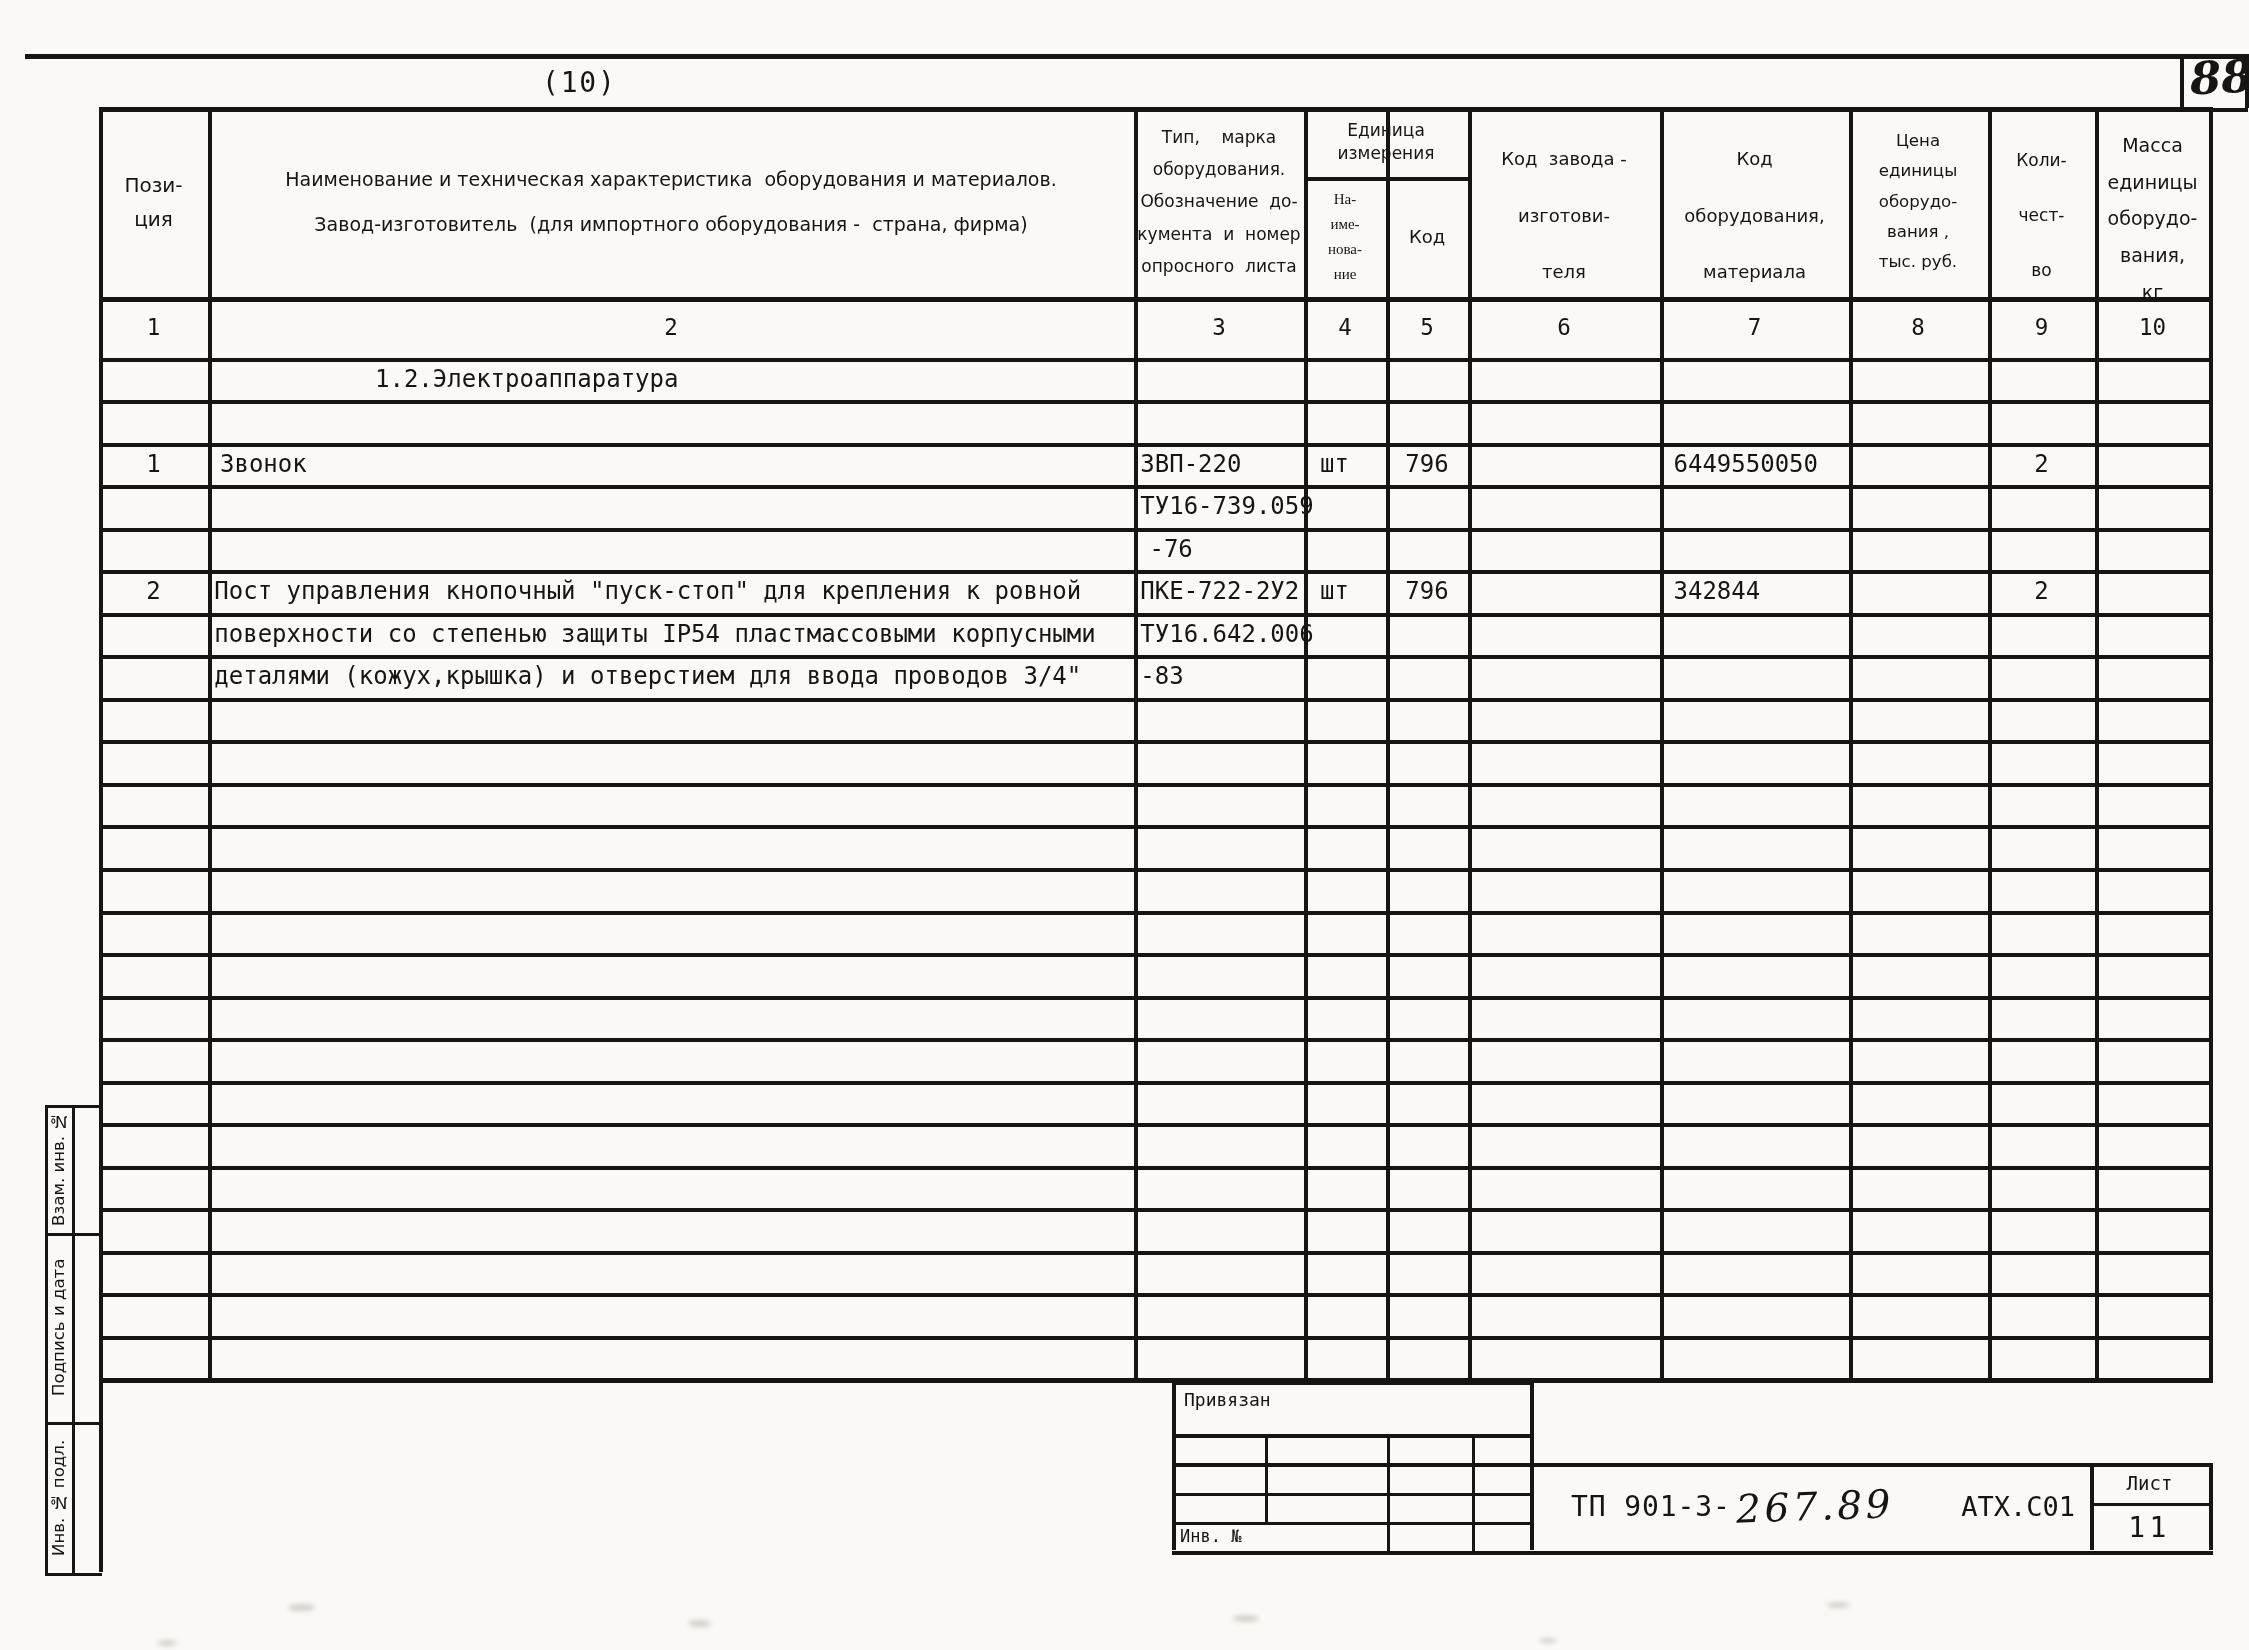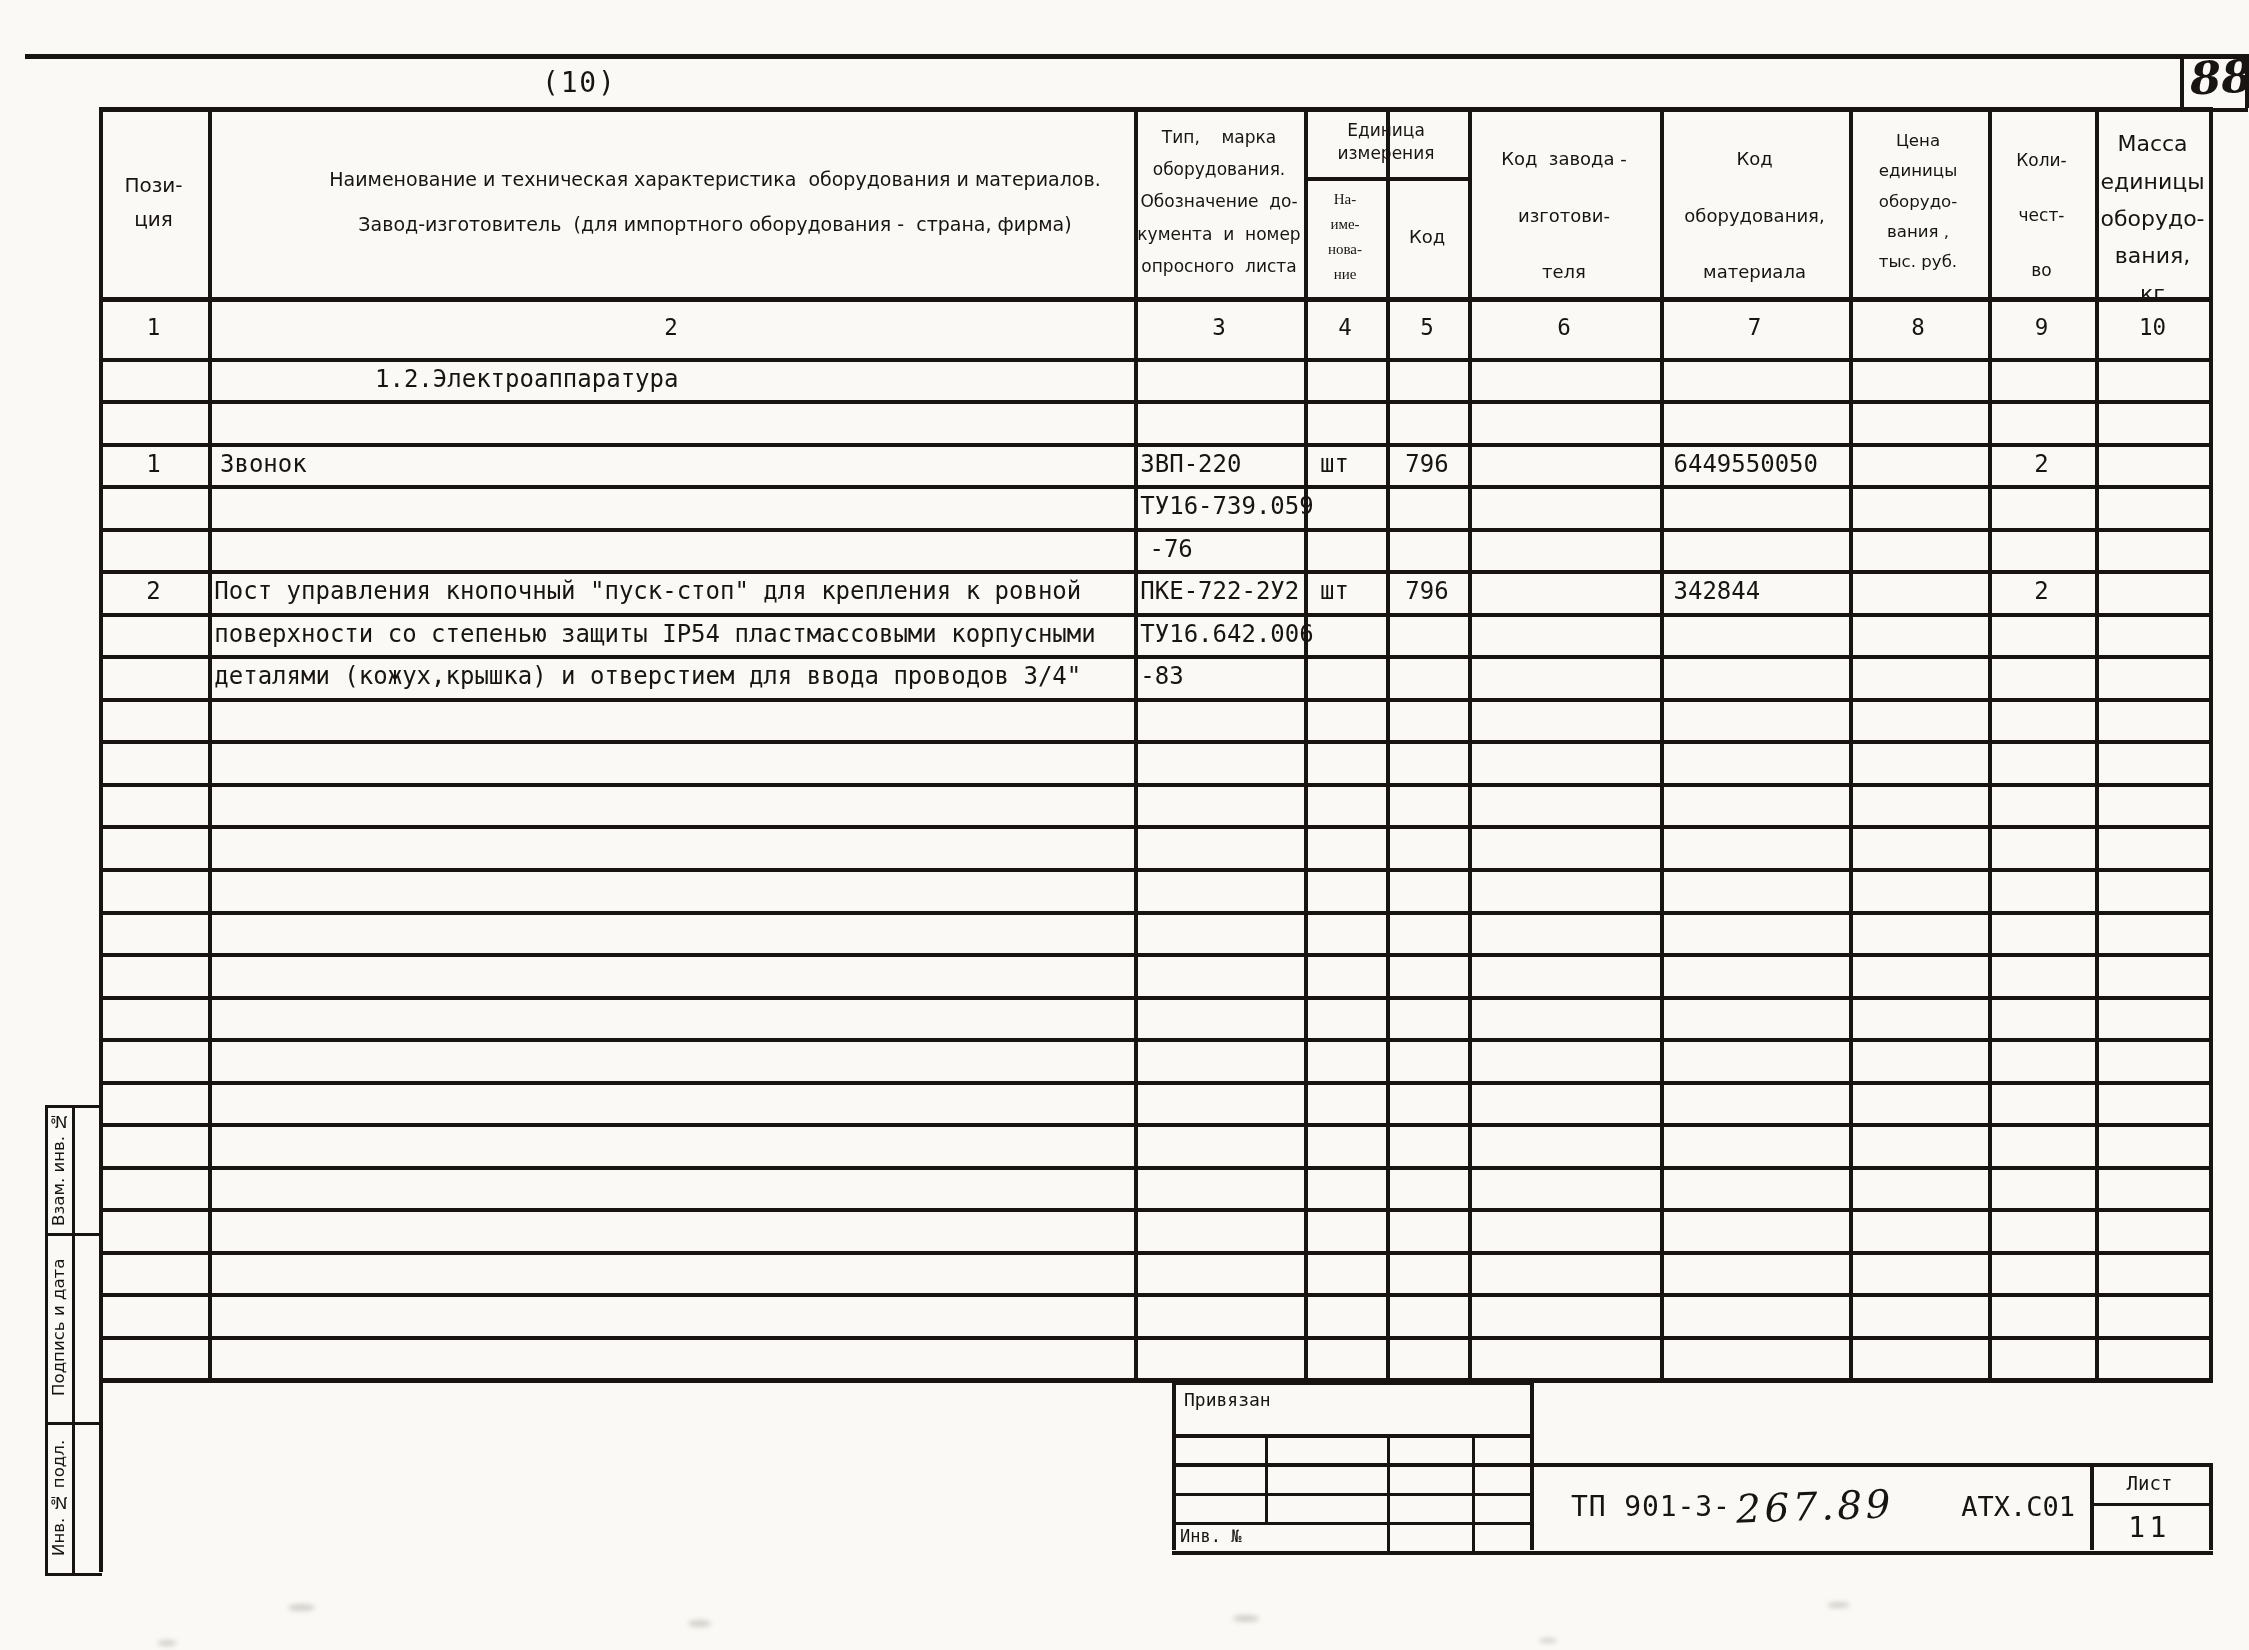--- a/index.html
+++ b/index.html
@@ -41,41 +41,41 @@
 <div class="page">
 
   <div class="txt mono" style="left:542px;top:66px;font-size:28px;letter-spacing:1.8px;">(10)</div>
 
   <div style="position:absolute;left:2180px;top:54px;width:67px;height:54px;">
     <div class="txt hand" style="left:10px;top:-2.7px;font-size:45px;font-weight:bold;transform:rotate(-3deg);">88</div>
   </div>
 
   <div class="hcell hc-center" style="left:99px;top:107px;width:109px;height:190px;font-size:20px;gap:13.5px;"><div class="hl">Пози-</div><div class="hl">ция</div></div>
 
-  <div class="hcell hc-center" style="left:208px;top:107px;width:926px;height:190px;font-size:19px;gap:26px;padding-left:44px;"><div class="hl">Наименование и техническая характеристика  оборудования и материалов.</div><div class="hl">Завод-изготовитель  (для импортного оборудования -  страна, фирма)</div></div>
+  <div class="hcell hc-center" style="left:208px;top:107px;width:926px;height:190px;font-size:19px;gap:26px;"><div class="hl">Наименование и техническая характеристика  оборудования и материалов.</div><div class="hl">Завод-изготовитель  (для импортного оборудования -  страна, фирма)</div></div>
 
   <div class="hcell hc-evenly" style="left:1134px;top:107px;width:170px;height:190px;font-size:17px;padding:6.3px 0;box-sizing:border-box;"><div class="hl">Тип,    марка</div><div class="hl">оборудования.</div><div class="hl">Обозначение  до-</div><div class="hl">кумента  и  номер</div><div class="hl">опросного  листа</div></div>
 
   <div class="hcell hc-center" style="left:1304px;top:107px;width:164px;height:70px;font-size:17px;gap:6.3px;"><div class="hl">Единица</div><div class="hl">измерения</div></div>
 
   <div class="hcell hc-center" style="left:1304px;top:177px;width:82px;height:120px;font-size:15px;gap:10px;font-family:Liberation Serif, serif;"><div class="hl">На-</div><div class="hl">име-</div><div class="hl">нова-</div><div class="hl">ние</div></div>
 
   <div class="hcell hc-center" style="left:1386px;top:177px;width:82px;height:120px;font-size:18px;">
     <div class="hl">Код</div>
   </div>
 
   <div class="hcell hc-between" style="left:1468px;top:107px;width:192px;height:190px;font-size:18px;padding:43px 0 16px 0;box-sizing:border-box;"><div class="hl">Код  завода -</div><div class="hl">изготови-</div><div class="hl">теля</div></div>
 
   <div class="hcell hc-between" style="left:1660px;top:107px;width:189px;height:190px;font-size:18px;padding:43px 0 16px 0;box-sizing:border-box;"><div class="hl">Код</div><div class="hl">оборудования,</div><div class="hl">материала</div></div>
 
   <div class="hcell hc-evenly" style="left:1849px;top:107px;width:138px;height:190px;font-size:16.6px;padding:12.6px 0;box-sizing:border-box;"><div class="hl">Цена</div><div class="hl">единицы</div><div class="hl">оборудо-</div><div class="hl">вания ,</div><div class="hl">тыс. руб.</div></div>
 
   <div class="hcell hc-between" style="left:1988px;top:107px;width:107px;height:190px;font-size:17px;padding:45px 0 18px 0;box-sizing:border-box;"><div class="hl">Коли-</div><div class="hl">чест-</div><div class="hl">во</div></div>
 
-  <div class="hcell hc-evenly" style="left:2095px;top:107px;width:115px;height:224px;font-size:22px;padding:10.8px 0;box-sizing:border-box;"><div class="hl">Масса</div><div class="hl">единицы</div><div class="hl">оборудо-</div><div class="hl">вания,</div><div class="hl">кг</div></div>
+  <div class="hcell hc-evenly" style="left:2095px;top:107px;width:115px;height:224px;font-size:19px;padding:10.8px 0;box-sizing:border-box;"><div class="hl">Масса</div><div class="hl">единицы</div><div class="hl">оборудо-</div><div class="hl">вания,</div><div class="hl">кг</div></div>
 
   <div id="colnums">
       <div class="numcell" style="left: 99px; top: 297px; width: 109px; height: 61px; line-height: 61px;">1</div>
       <div class="numcell" style="left: 208px; top: 297px; width: 926px; height: 61px; line-height: 61px;">2</div>
       <div class="numcell" style="left: 1134px; top: 297px; width: 170px; height: 61px; line-height: 61px;">3</div>
       <div class="numcell" style="left: 1304px; top: 297px; width: 82px; height: 61px; line-height: 61px;">4</div>
       <div class="numcell" style="left: 1386px; top: 297px; width: 82px; height: 61px; line-height: 61px;">5</div>
       <div class="numcell" style="left: 1468px; top: 297px; width: 192px; height: 61px; line-height: 61px;">6</div>
       <div class="numcell" style="left: 1660px; top: 297px; width: 189px; height: 61px; line-height: 61px;">7</div>
       <div class="numcell" style="left: 1849px; top: 297px; width: 138px; height: 61px; line-height: 61px;">8</div>

